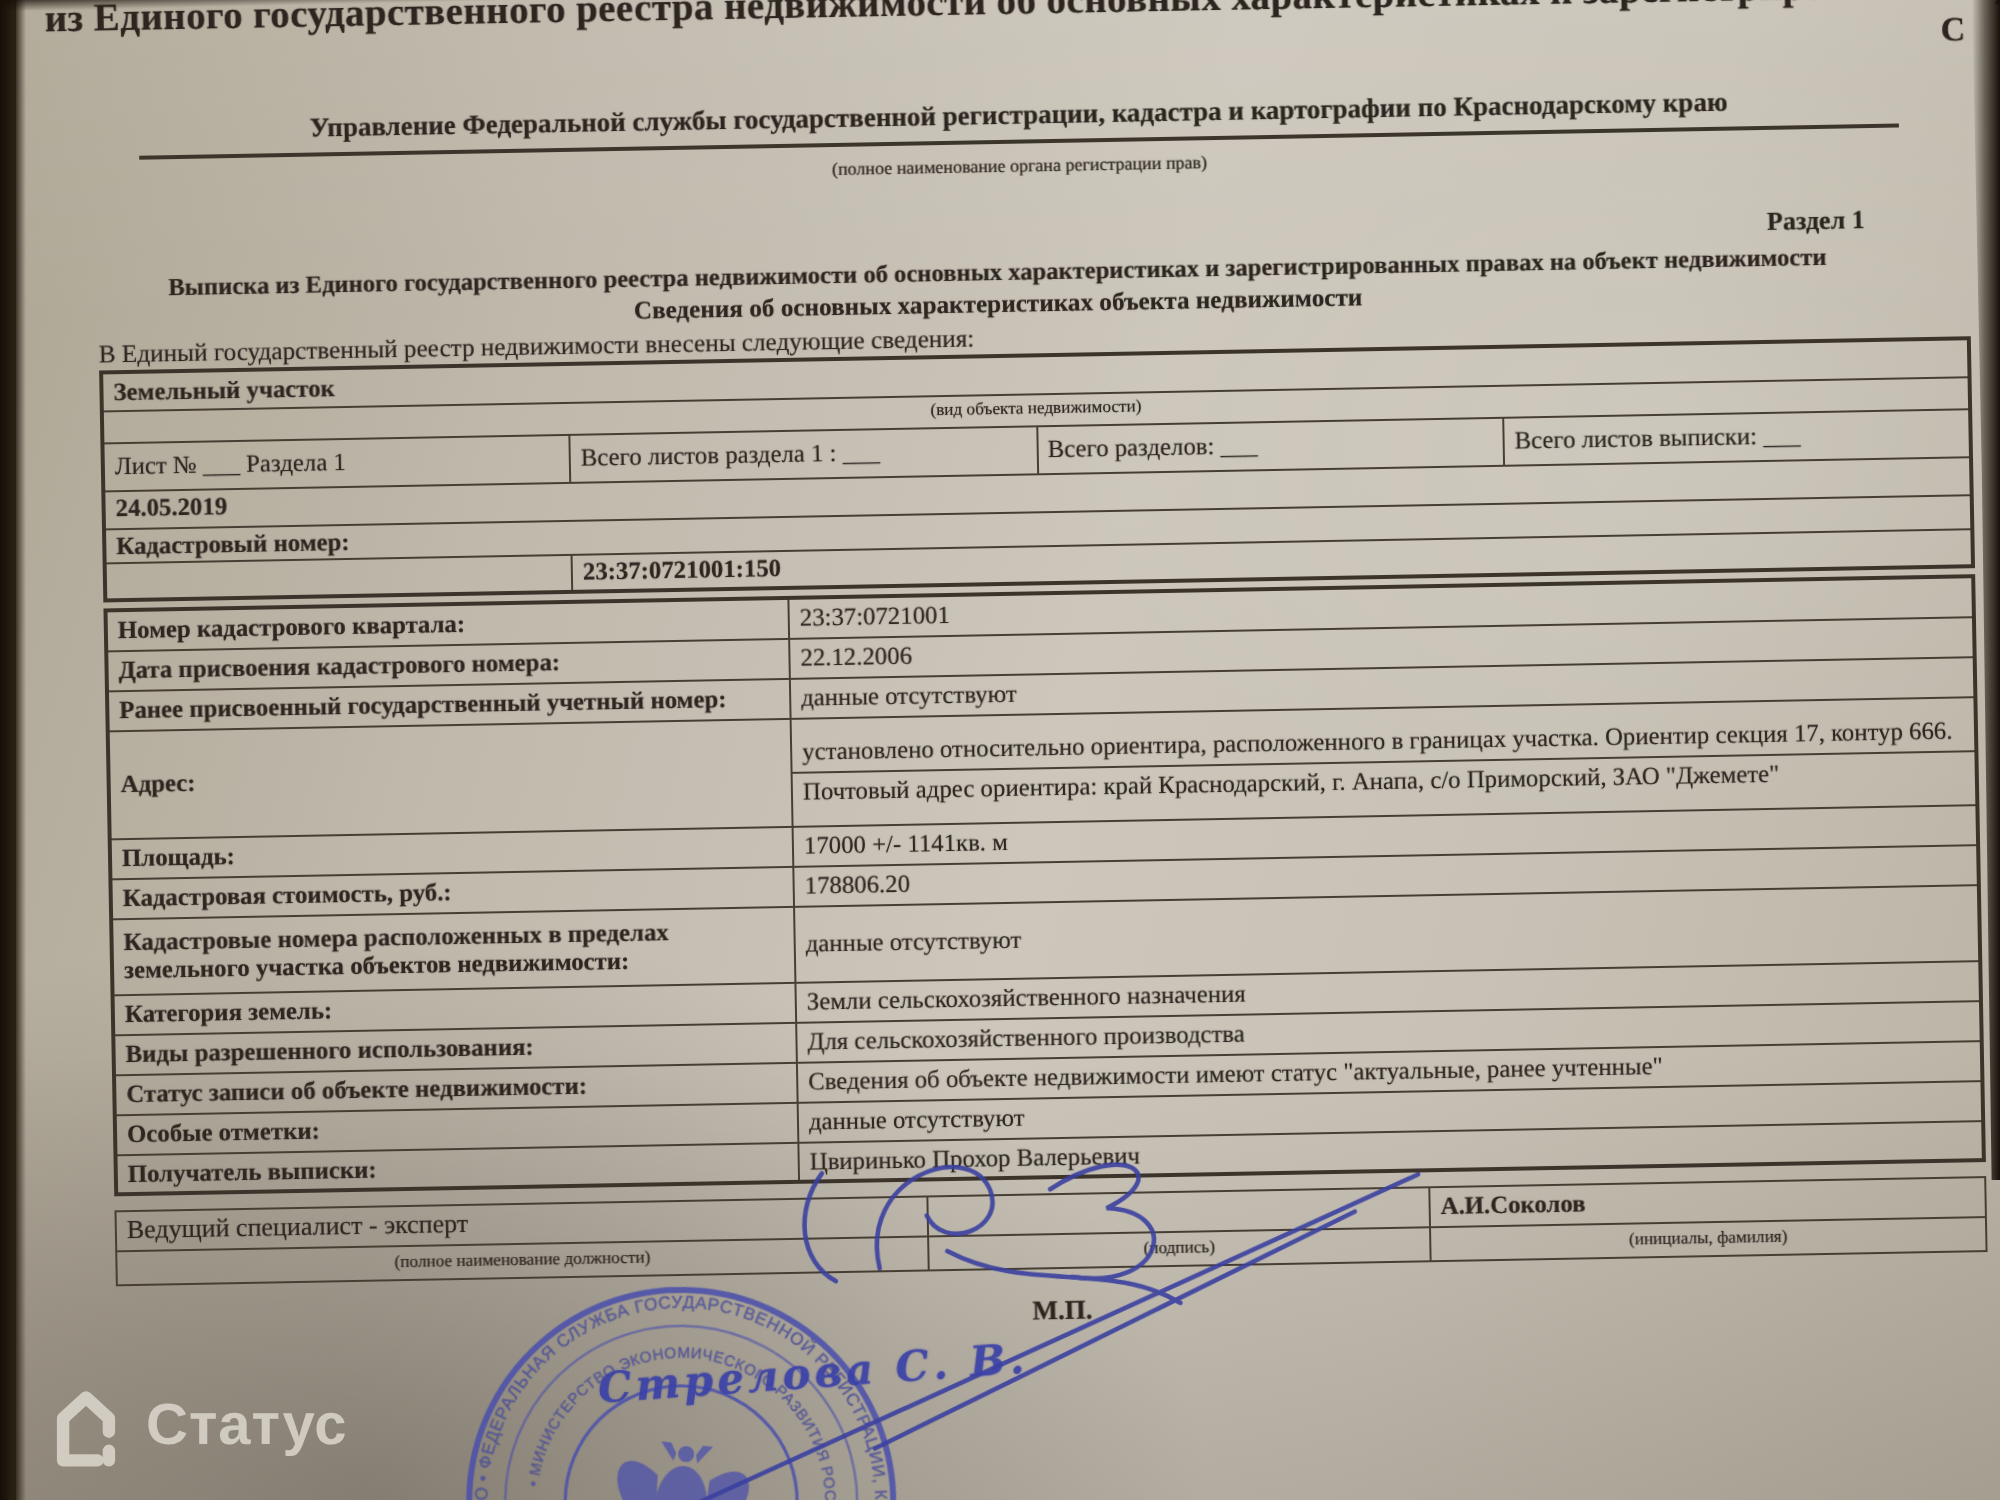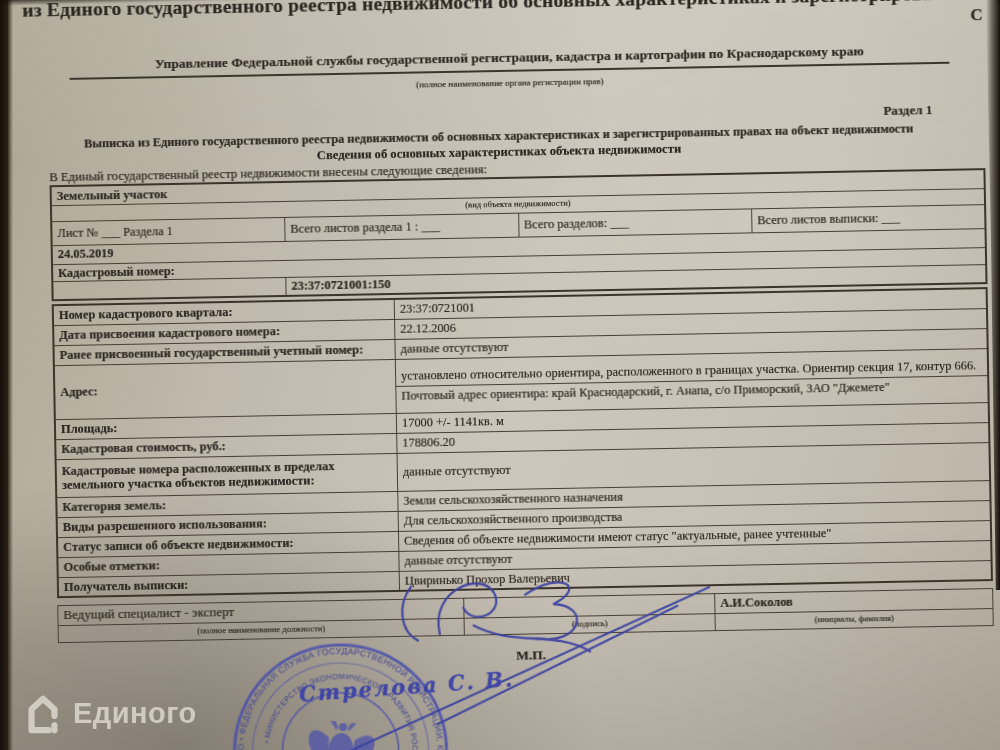--- a/index.html
+++ b/index.html
@@ -229,14 +229,14 @@
 
 <div class="edge-left"></div>
 <div class="edge-top"></div>
 <div class="edge-right"></div>
 
 <div class="wm">
   <svg width="42" height="46" viewBox="0 0 44 48">
     <path d="M28 42 H10 V20 L22 9 L34 20 V27" fill="none" stroke="#e2ddd3" stroke-width="6.5" stroke-linecap="round" stroke-linejoin="round"></path>
     <path d="M34 37 V42" fill="none" stroke="#e2ddd3" stroke-width="6.5" stroke-linecap="round"></path>
   </svg>
-  <span class="wm-text">Единого</span>
+  <span class="wm-text">Статус</span>
 </div>
 
 </body></html>

